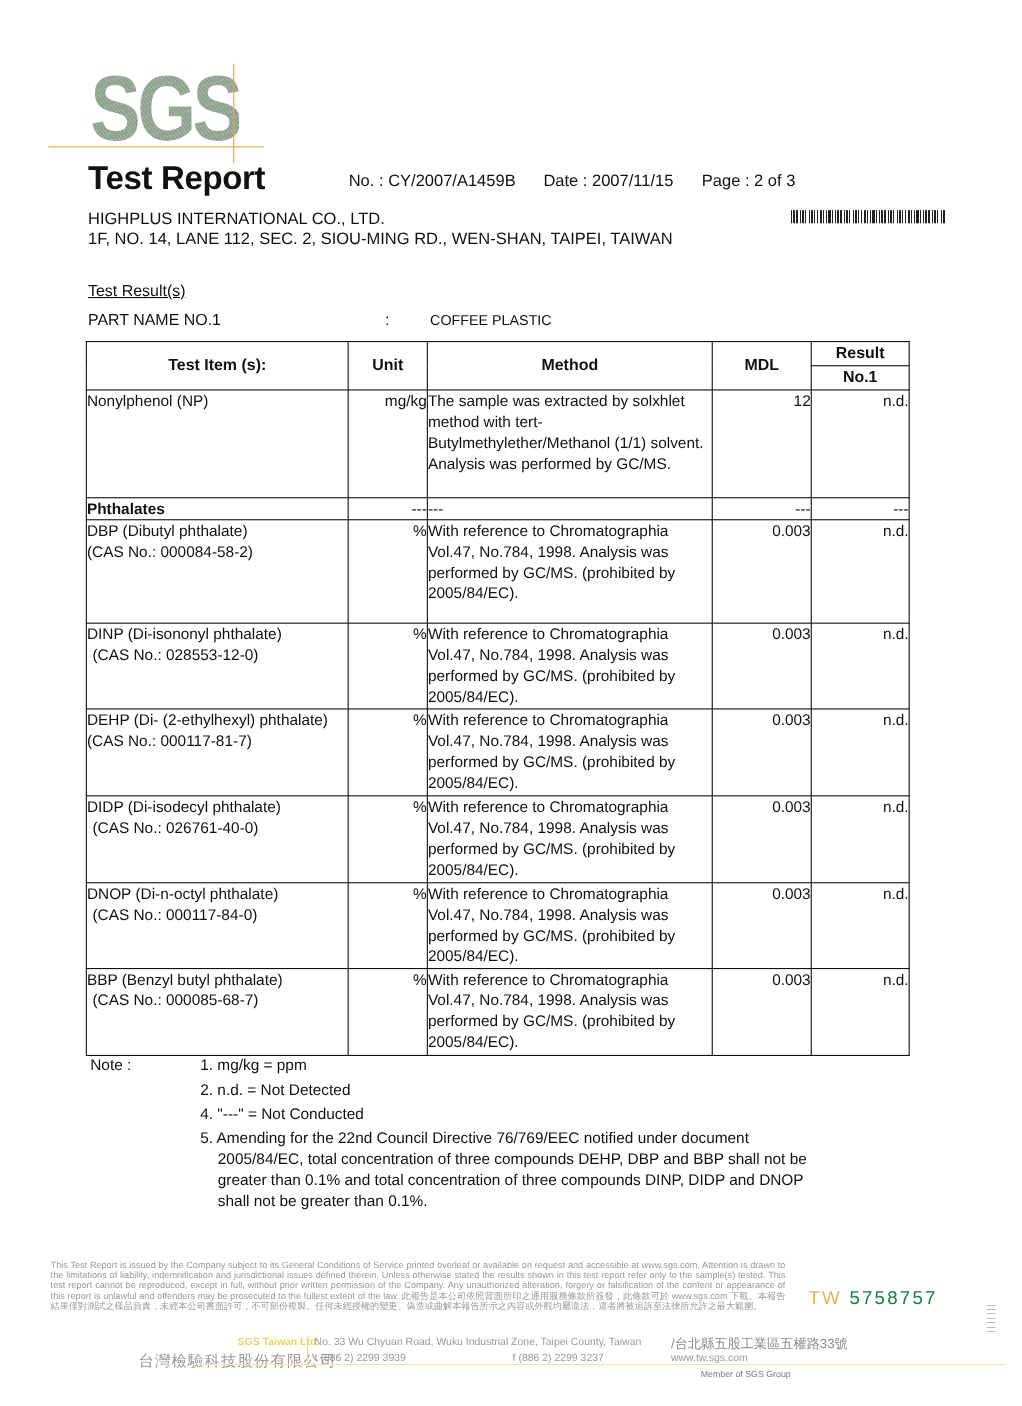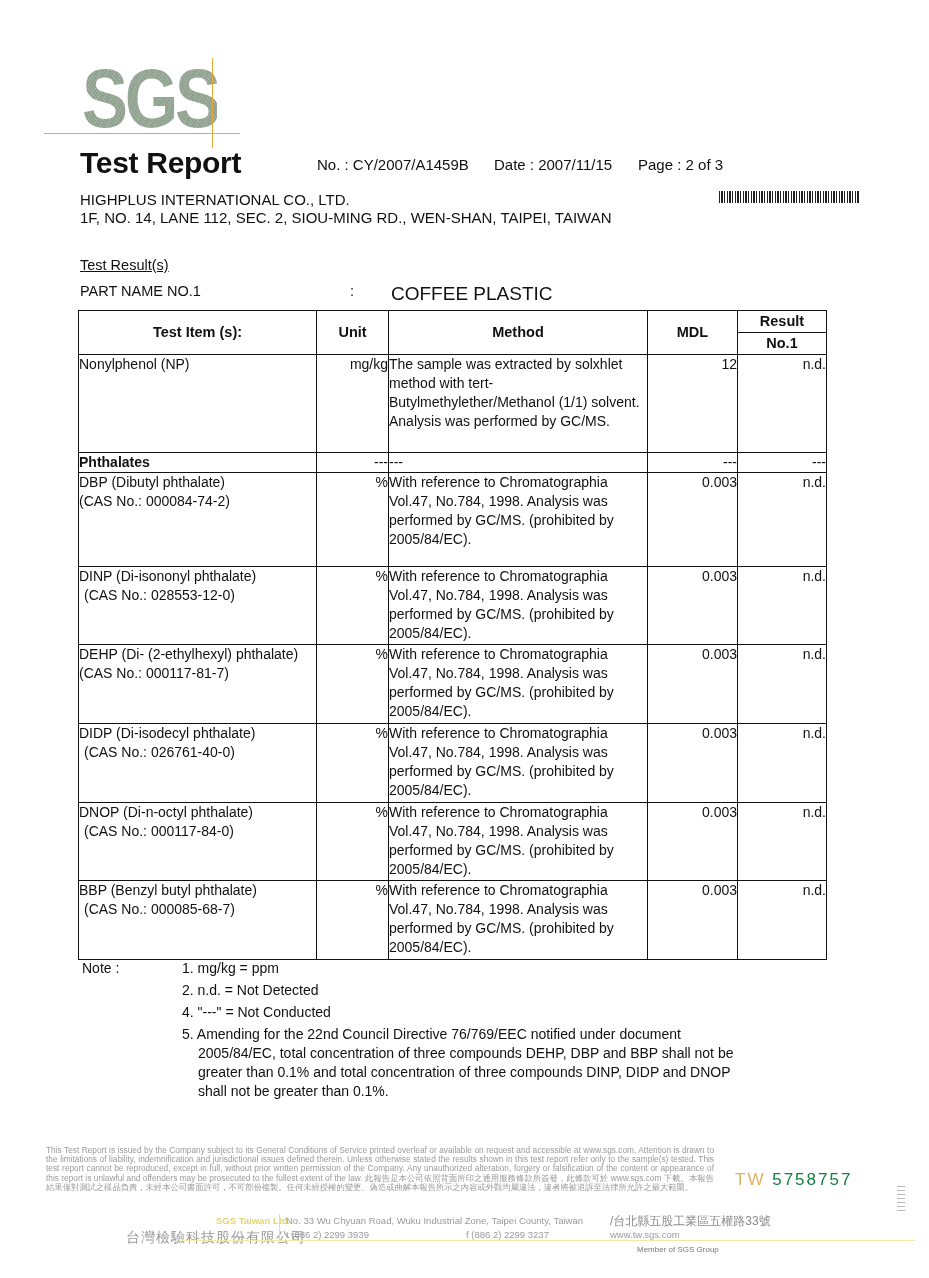--- a/index.html
+++ b/index.html
@@ -21,21 +21,21 @@
     .title { left: 80px; top: 146px; font-size: 30px; font-weight: bold; letter-spacing: -0.3px; }
     .meta { top: 156px; font-size: 15px; }
     .company { left: 80px; top: 191px; font-size: 15px; }
     .address { left: 80px; top: 209px; font-size: 15px; }
     .barcode { left: 719px; top: 191px; width: 141px; height: 12px;
       background: repeating-linear-gradient(90deg, #222 0 1px, #fff 1px 2px, #222 2px 4px, #fff 4px 5px, #222 5px 6px, #fff 6px 8px);
     }
     .section-head { left: 80px; top: 257px; font-size: 14.5px; font-weight: normal; text-decoration: underline; }
     .part-label { left: 80px; top: 283px; font-size: 14.5px; }
     .part-colon { left: 350px; top: 283px; font-size: 14.5px; }
-    .part-value { left: 391px; top: 283px; font-size: 19px; text-align: right; }
+    .part-value { left: 391px; top: 283px; font-size: 13px; text-align: right; }
 
     table.results {
       position: absolute; left: 78px; top: 310px; border-collapse: collapse;
       font-size: 14px; line-height: 19px;
     }
     table.results td, table.results th { border: 1.6px solid #111; padding: 0; vertical-align: top; }
     table.results th { font-weight: bold; vertical-align: middle; text-align: center; font-size: 14.5px; }
     .c1 { width: 238px; } .c2 { width: 72px; } .c3 { width: 259px; } .c4 { width: 90px; } .c5 { width: 89px; }
     td.item { padding: 2px 2px 0 2px; }
     td.unit, td.mdl, td.res { text-align: right; padding-top: 2px; }
@@ -118,21 +118,21 @@
     <td class="item">Phthalates</td>
     <td class="unit">---</td>
     <td class="method">---</td>
     <td class="mdl">---</td>
     <td class="res">---</td>
   </tr>
 
   <tr style="height:94px">
     <td class="item">
       <span>DBP (Dibutyl phthalate)</span><br>
-      <span>(CAS No.: 000084-74-2)</span>
+      <span>(CAS No.: 000084-58-2)</span>
     </td>
     <td class="unit">%</td>
     <td class="method">With reference to Chromatographia Vol.47, No.784, 1998. Analysis was performed by GC/MS. (prohibited by 2005/84/EC).</td>
     <td class="mdl">0.003</td>
     <td class="res">n.d.</td>
   </tr>
 
   <tr style="height:78px">
     <td class="item">
       <span>DINP (Di-isononyl phthalate)</span>

